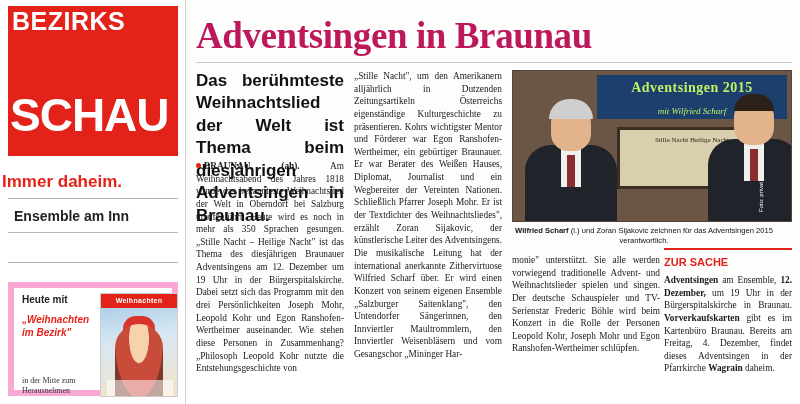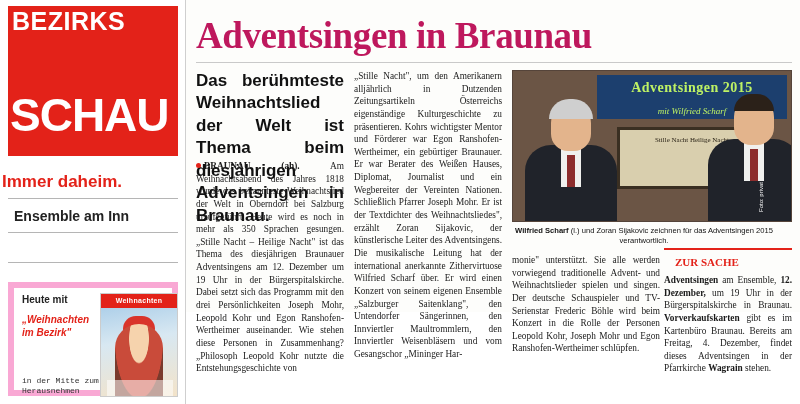--- a/index.html
+++ b/index.html
@@ -139,21 +139,21 @@
     font-weight: bold;
     font-style: italic;
     color: #e32219;
     line-height: 1.25;
   }
   .promo-foot {
     position: absolute;
     left: 8px;
     top: 88px;
     width: 78px;
-    font-family: Liberation Mono, monospace;
+    font-family: Liberation Serif, serif;
     font-size: 8px;
     color: #333333;
     line-height: 1.25;
   }
   .promo-cover {
     position: absolute;
     left: 86px;
     top: 5px;
     width: 78px;
     height: 104px;
@@ -419,25 +419,25 @@
   }
   .zs-rule-top {
     position: absolute;
     left: 664px;
     top: 248px;
     width: 128px;
     height: 2px;
     background: #e32219;
   }
   .zs-title {
-    font-family: Liberation Serif, serif;
+    font-family: Liberation Sans, sans-serif;
     font-size: 11px;
     font-weight: bold;
     color: #e32219;
-    margin: 6px 0 6px 11px;
+    margin: 6px 0 6px 0;
   }
   .zs-body {
     font-family: "Liberation Serif", serif;
     font-size: 9.3px;
     line-height: 1.36;
     color: #1a1a1a;
     text-align: justify;
   }
   .zs-body b { font-weight: bold; }
 </style>
@@ -515,16 +515,16 @@
   </div>
   <div class="credit">Foto: privat</div>
 
   <div class="caption">
     <b>Wilfried Scharf</b><span> (l.) und Zoran Sijakovic zeichnen für das Adventsingen 2015 verantwortlich.</span>
   </div>
 
   <div class="zs-rule-top"></div>
   <div class="zursache">
     <div class="zs-title">ZUR SACHE</div>
-    <div class="zs-body"><b>Adventsingen</b><span> am Ensemble, </span><b>12. Dezember,</b><span> um 19 Uhr in der Bürgerspitalskirche in Braunau. </span><b>Vorverkaufskarten</b><span> gibt es im Kartenbüro Braunau. Bereits am Freitag, 4. Dezember, findet dieses Adventsingen in der Pfarrkirche </span><b>Wagrain</b><span> stehen.</span></div>
+    <div class="zs-body"><b>Adventsingen</b><span> am Ensemble, </span><b>12. Dezember,</b><span> um 19 Uhr in der Bürgerspitalskirche in Braunau. </span><b>Vorverkaufskarten</b><span> gibt es im Kartenbüro Braunau. Bereits am Freitag, 4. Dezember, findet dieses Adventsingen in der Pfarrkirche </span><b>Wagrain</b><span> daheim.</span></div>
   </div>
 
 </div>
 
 </body></html>

